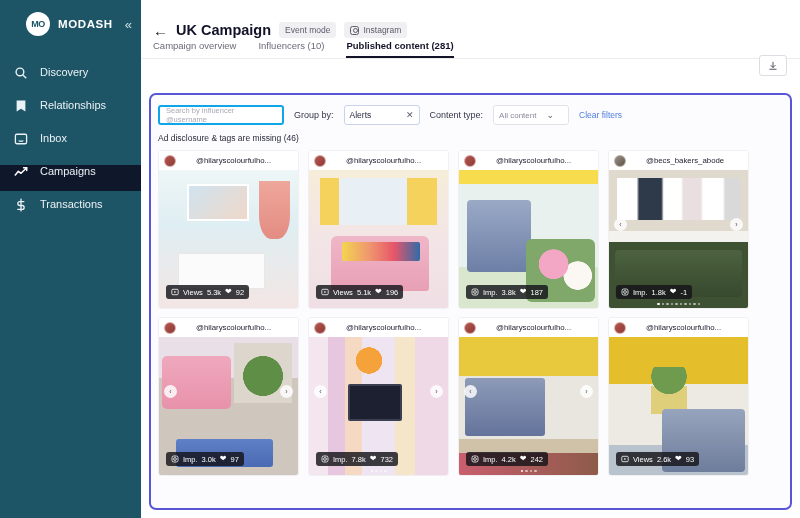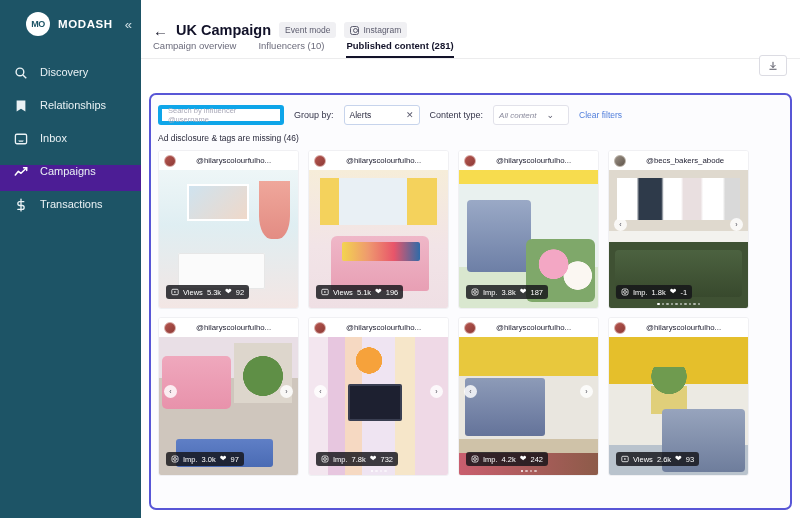--- a/index.html
+++ b/index.html
@@ -37,21 +37,21 @@
     margin-left: auto; color: #cfe0e6; font-size: 13px; line-height: 1;
     cursor: pointer; padding: 2px 4px;
   }
   .nav { margin-top: 22px; }
   .nav-item {
     display: flex; align-items: flex-start; gap: 12px;
     height: 26px; padding: 0 14px;
     color: #eaf2f5; font-size: 11px; cursor: pointer;
     margin-bottom: 7px;
   }
-  .nav-item.active { background: #4c1d95; }
+  .nav-item.active { background: #0f172a; }
   .nav-ico { width: 14px; height: 14px; display:block; flex: 0 0 14px; }
   .nav-ico svg { display: block; }
 
   
   .main {
     flex: 1; height: 518px; background: #ffffff;
     position: relative; overflow: hidden;
   }
   .topbar {
     display: flex; align-items: center; gap: 8px;
@@ -93,34 +93,34 @@
   .panel {
     position: absolute; left: 8px; right: 8px; top: 93px; bottom: 8px;
     border: 2px solid #5856d6; border-radius: 7px;
     background: #fcfcfe; overflow: hidden;
   }
   .filters {
     display: flex; align-items: center; gap: 10px;
     padding: 10px 0 0 7px;
   }
   .search-box {
-    width: 126px; height: 20px; border: 4px solid #0ea5e9; border-radius: 3px;
+    width: 126px; height: 20px; border: 2px solid #0ea5e9; border-radius: 3px;
     background: #fff; font-size: 7.5px; color: #a9a9b8;
     padding: 0 6px; display: flex; align-items: center;
   }
   .f-label { font-size: 9px; color: #35354a; }
   .select {
     height: 20px; border: 1px solid #c7d4ec; border-radius: 3px; background: #fff;
     font-size: 8.5px; color: #2b2b40; display: flex; align-items: center;
     padding: 0 5px; gap: 10px; min-width: 76px; cursor: pointer;
   }
   .select.muted { border-color: #e2e2ea; color: #a9a9b8; }
   .select .val { flex: 1; }
   .select .x { color: #5c5c70; font-size: 9px; }
-  .select .cv { color: #8a8a9c; font-size: 8px; font-style: italic; }
+  .select .cv { color: #8a8a9c; font-size: 8px; }
   .clear-link { font-size: 8.5px; color: #4f7ddb; cursor: pointer; }
 
   .group-title {
     font-size: 8.5px; color: #2a2a3c; padding: 8px 0 0 7px; font-weight: normal;
   }
 
   
   .grid {
     display: grid;
     grid-template-columns: repeat(4, 141px);

